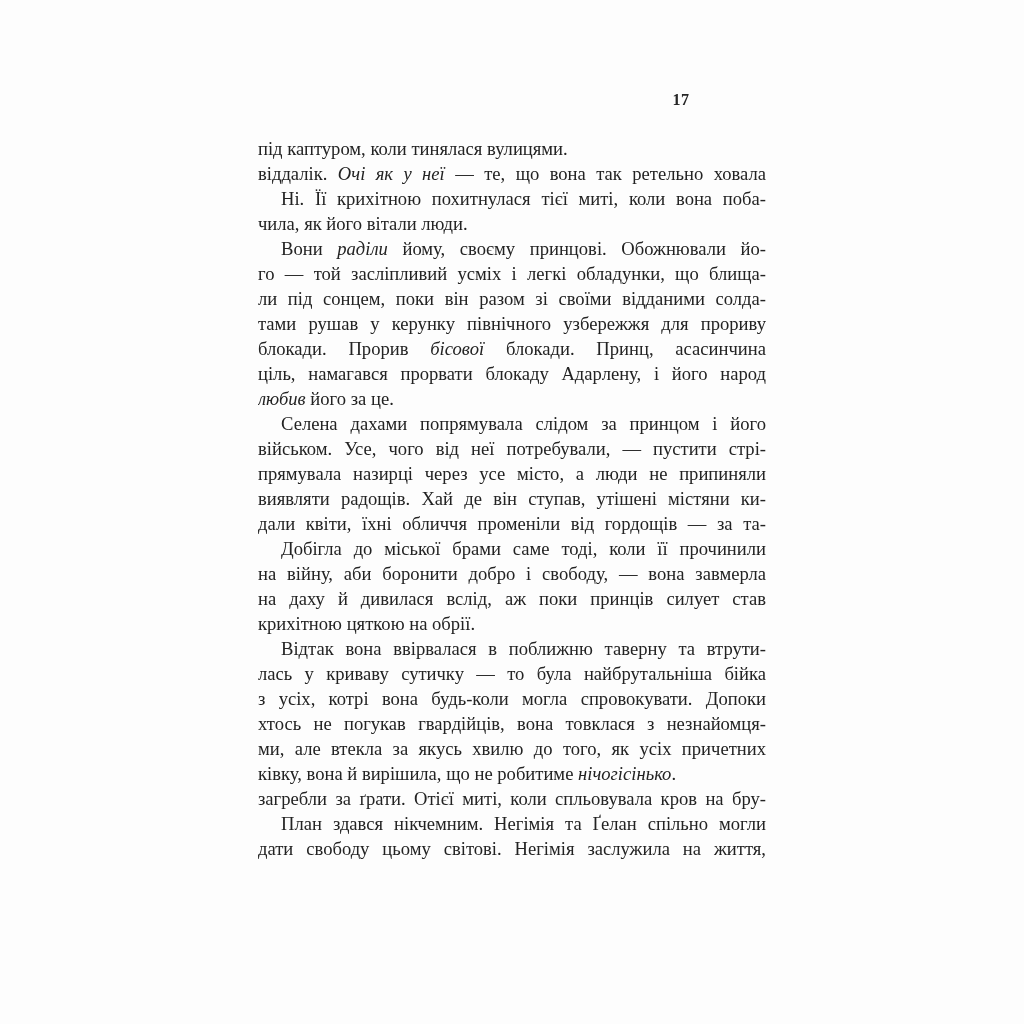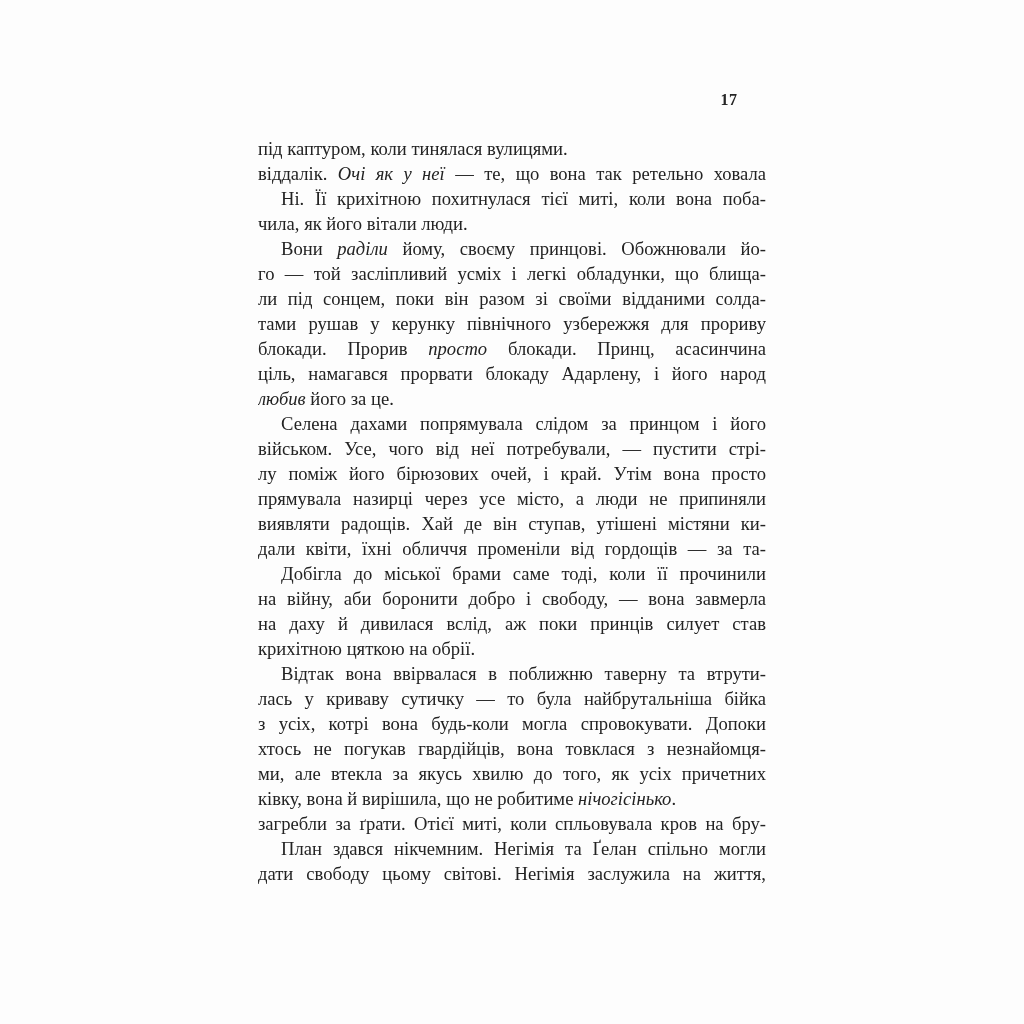--- a/index.html
+++ b/index.html
@@ -16,21 +16,21 @@
     color: #232323;
   }
   .book-page {
     position: absolute;
     inset: 0;
     background: #fdfdfd;
   }
   .page-number {
     position: absolute;
     top: 91px;
-    left: 712px;
+    left: 664px;
     width: 34px;
     text-align: center;
     font-size: 16px;
     font-weight: 700;
     letter-spacing: 0.5px;
     color: #262626;
   }
   .text-block {
     position: absolute;
     left: 258px;
@@ -67,28 +67,27 @@
       </div>
       <div class="para indent">
         <div class="line"><span>Ні. Її крихітною похитнулася тієї миті, коли вона поба-</span></div>
         <div class="line end"><span>чила, як його вітали люди.</span></div>
       </div>
       <div class="para indent">
         <div class="line"><span>Вони </span><em>раділи</em><span> йому, своєму принцові. Обожнювали йо-</span></div>
         <div class="line"><span>го — той засліпливий усміх і легкі обладунки, що блища-</span></div>
         <div class="line"><span>ли під сонцем, поки він разом зі своїми відданими солда-</span></div>
         <div class="line"><span>тами рушав у керунку північного узбережжя для прориву</span></div>
-        <div class="line"><span>блокади. Прорив </span><em>просто</em><span> блокади. Принц, асасинчина</span></div>
+        <div class="line"><span>блокади. Прорив </span><em>бісової</em><span> блокади. Принц, асасинчина</span></div>
         <div class="line"><span>ціль, намагався прорвати блокаду Адарлену, і його народ</span></div>
         <div class="line end"><em>любив</em><span> його за це.</span></div>
       </div>
       <div class="para indent">
         <div class="line"><span>Селена дахами попрямувала слідом за принцом і його</span></div>
         <div class="line"><span>військом. Усе, чого від неї потребували, — пустити стрі-</span></div>
-        <div class="line"><span>лу поміж його бірюзових очей, і край. Утім вона просто</span></div>
         <div class="line"><span>прямувала назирці через усе місто, а люди не припиняли</span></div>
         <div class="line"><span>виявляти радощів. Хай де він ступав, утішені містяни ки-</span></div>
         <div class="line"><span>дали квіти, їхні обличчя променіли від гордощів — за та-</span></div>
       </div>
       <div class="para indent">
         <div class="line"><span>Добігла до міської брами саме тоді, коли її прочинили</span></div>
         <div class="line"><span>на війну, аби боронити добро і свободу, — вона завмерла</span></div>
         <div class="line"><span>на даху й дивилася вслід, аж поки принців силует став</span></div>
         <div class="line end"><span>крихітною цяткою на обрії.</span></div>
       </div>

